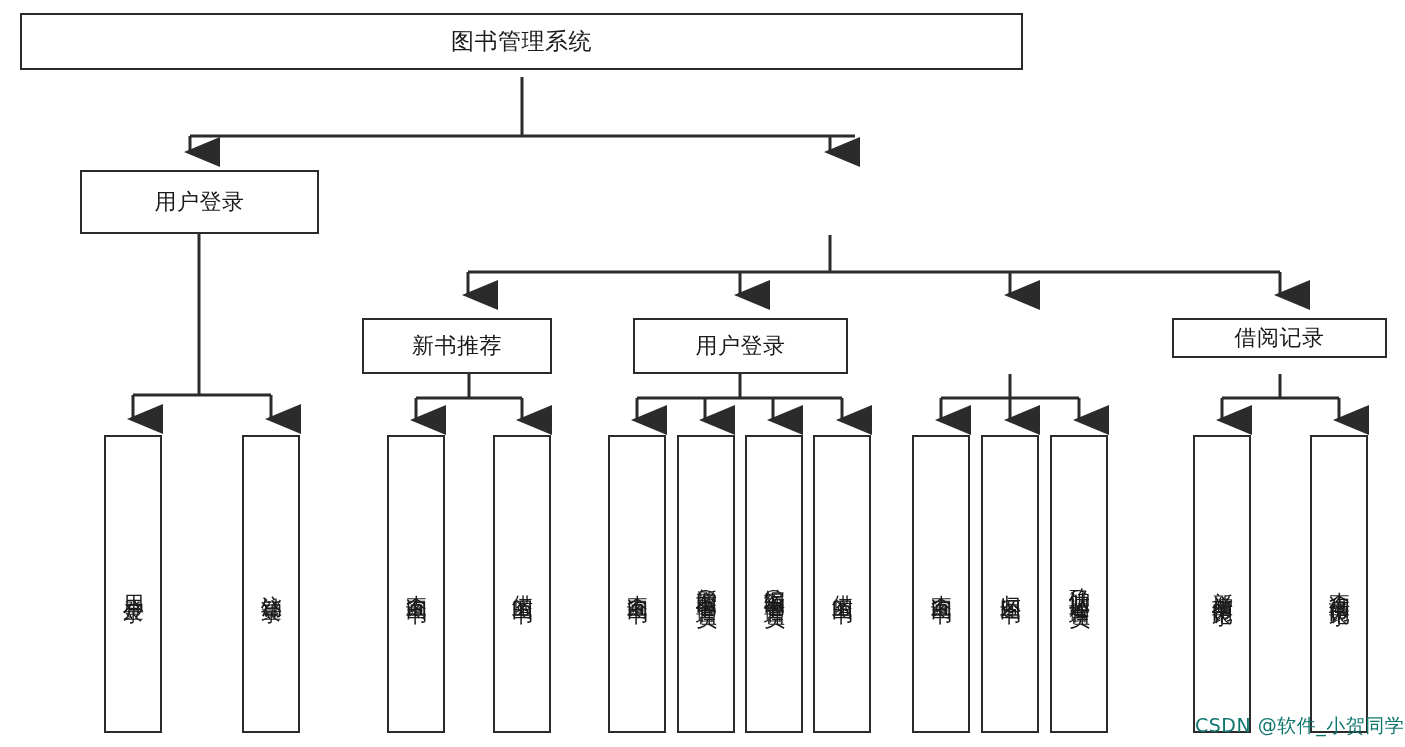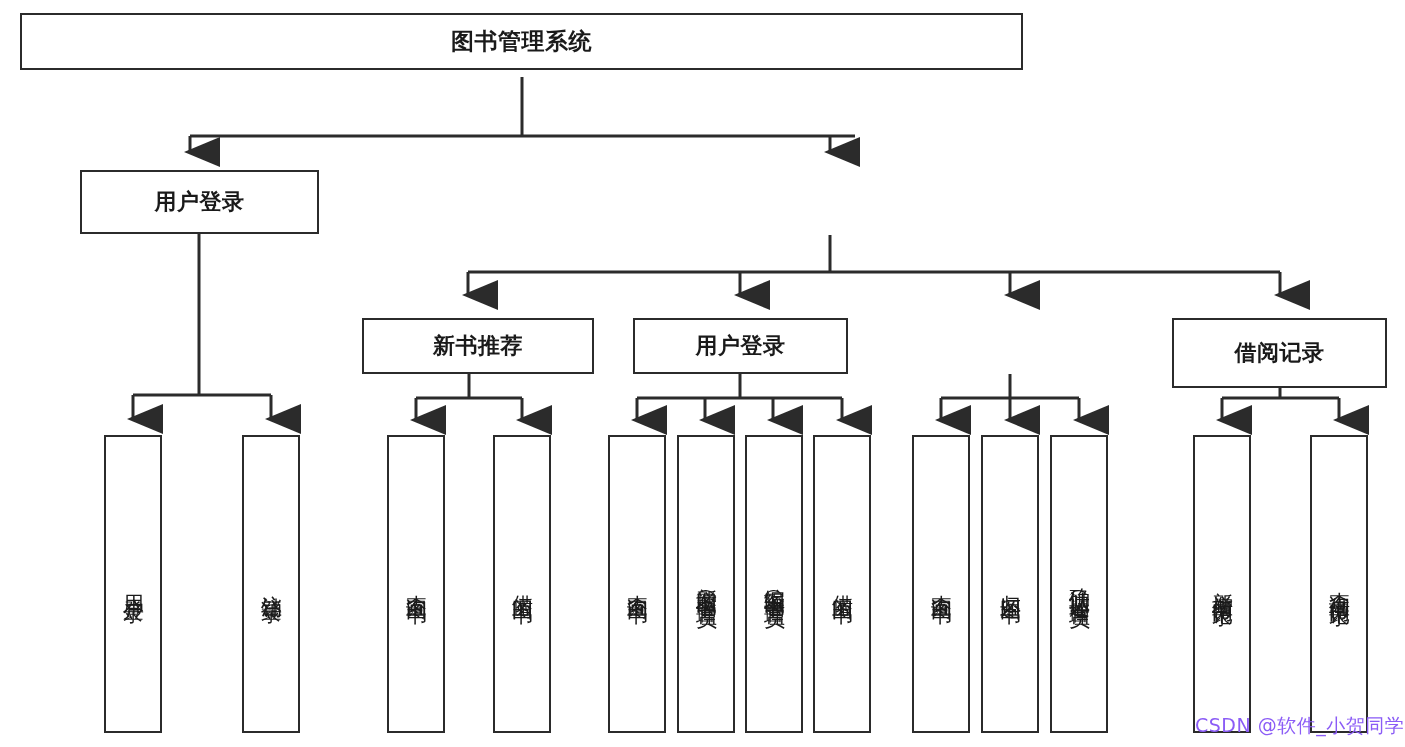--- a/index.html
+++ b/index.html
@@ -38,42 +38,41 @@
   .node .label {
     color: #1a1a1a;
     line-height: 1.12;
     text-align: center;
     white-space: nowrap;
   }
   
   .node.h .label {
     font-size: 22px;
     letter-spacing: 0.5px;
-    font-weight: bold;
   }
   .node.root .label {
     font-size: 23px;
   }
   
   .node.v {
     align-items: center;
     justify-content: center;
   }
   .node.v .label {
     writing-mode: vertical-rl;
     text-orientation: upright;
     font-size: 21px;
     letter-spacing: 3px;
     line-height: 1;
     white-space: nowrap;
   }
   .watermark {
     position: absolute;
     font-size: 19px;
-    color: #8b5cf6;
+    color: #0f766e;
     letter-spacing: 0.5px;
     z-index: 5;
     white-space: nowrap;
     user-select: none;
   }
 </style>
 </head>
 <body>
 
 <div id="canvas">
@@ -130,27 +129,27 @@
   </svg>
 
   <div class="node h root" style="left:20px; top:13px; width:1003px; height:57px;">
     <span class="label">图书管理系统</span>
   </div>
 
   <div class="node h" style="left:80px; top:170px; width:239px; height:64px;">
     <span class="label">用户登录</span>
   </div>
 
-  <div class="node h" style="left:362px; top:318px; width:232px; height:56px;">
+  <div class="node h" style="left:362px; top:318px; width:190px; height:56px;">
     <span class="label">新书推荐</span>
   </div>
   <div class="node h" style="left:633px; top:318px; width:215px; height:56px;">
     <span class="label">用户登录</span>
   </div>
-  <div class="node h" style="left:1172px; top:318px; width:215px; height:70px;">
+  <div class="node h" style="left:1172px; top:318px; width:215px; height:40px;">
     <span class="label">借阅记录</span>
   </div>
 
   <div class="node v" style="left:104px; top:435px; width:58px; height:298px;">
     <span class="label">用户登录</span>
   </div>
   <div class="node v" style="left:242px; top:435px; width:58px; height:298px;">
     <span class="label">注销登录</span>
   </div>
 

